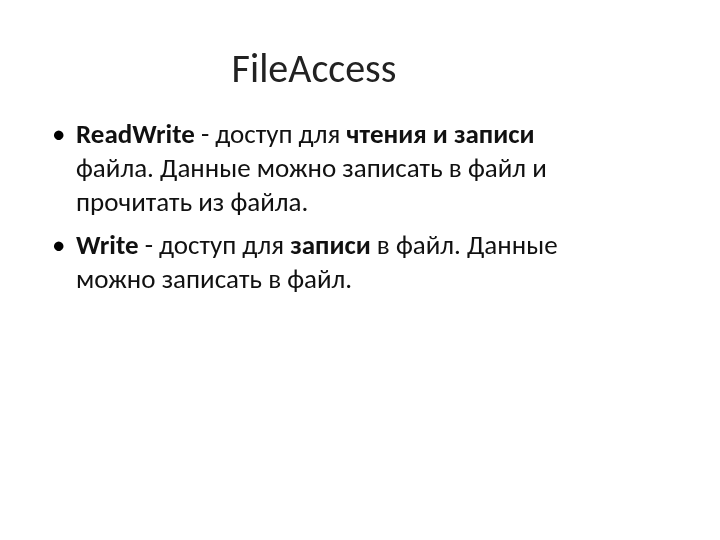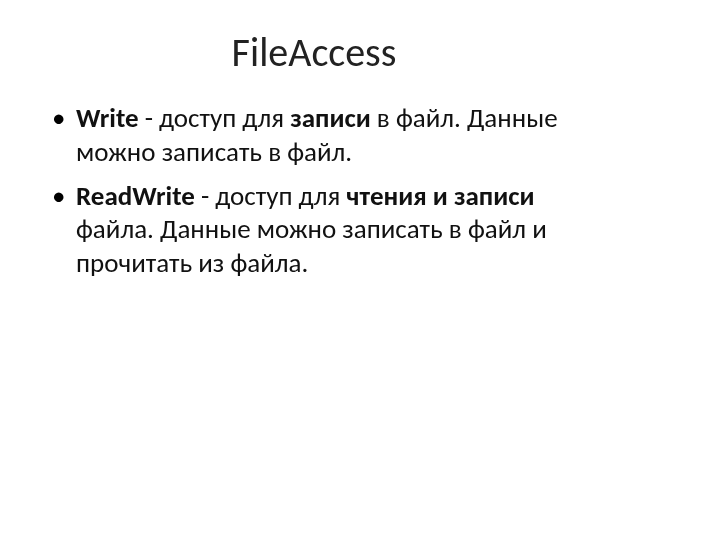--- a/index.html
+++ b/index.html
@@ -8,21 +8,21 @@
     width: 720px;
     height: 540px;
     background: #fff;
     font-family: Calibri, Arial, sans-serif;
     color: #000;
   }
   .slide {
     box-sizing: border-box;
     width: 628px;
     height: 540px;
-    padding: 20px 48px 20px 48px;
+    padding: 36px 48px 20px 48px;
   }
   .title {
     text-align: center;
     font-size: 40px;
     font-weight: 400;
     color: #222;
     margin: 8px 0 24px 0;
     font-family: Calibri, Arial, sans-serif;
   }
   ul.bullets {
@@ -50,19 +50,19 @@
   .b { font-weight: 700; }
 </style>
 </head>
 <body>
 
 <div class="slide">
   <div class="title">FileAccess</div>
 
   <ul class="bullets">
     <li>
-      <span class="b">Write</span><span> - доступ для </span><span class="b">записи</span><span> в файл. Данные можно записать в файл.</span>
+      <span class="b">ReadWrite</span><span> - доступ для </span><span class="b">чтения и записи</span><span> файла. Данные можно записать в файл и прочитать из файла.</span>
     </li>
     <li>
-      <span class="b">ReadWrite</span><span> - доступ для </span><span class="b">чтения и записи</span><span> файла. Данные можно записать в файл и прочитать из файла.</span>
+      <span class="b">Write</span><span> - доступ для </span><span class="b">записи</span><span> в файл. Данные можно записать в файл.</span>
     </li>
   </ul>
 </div>
 
 </body></html>

